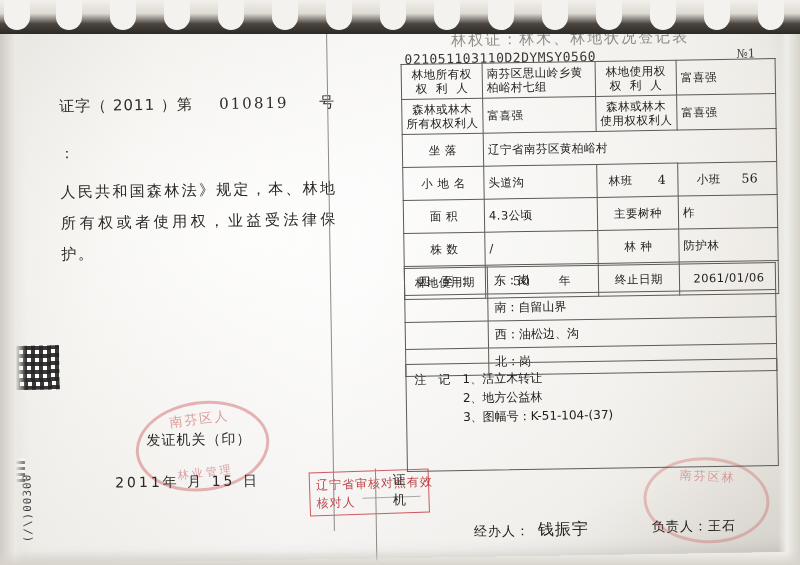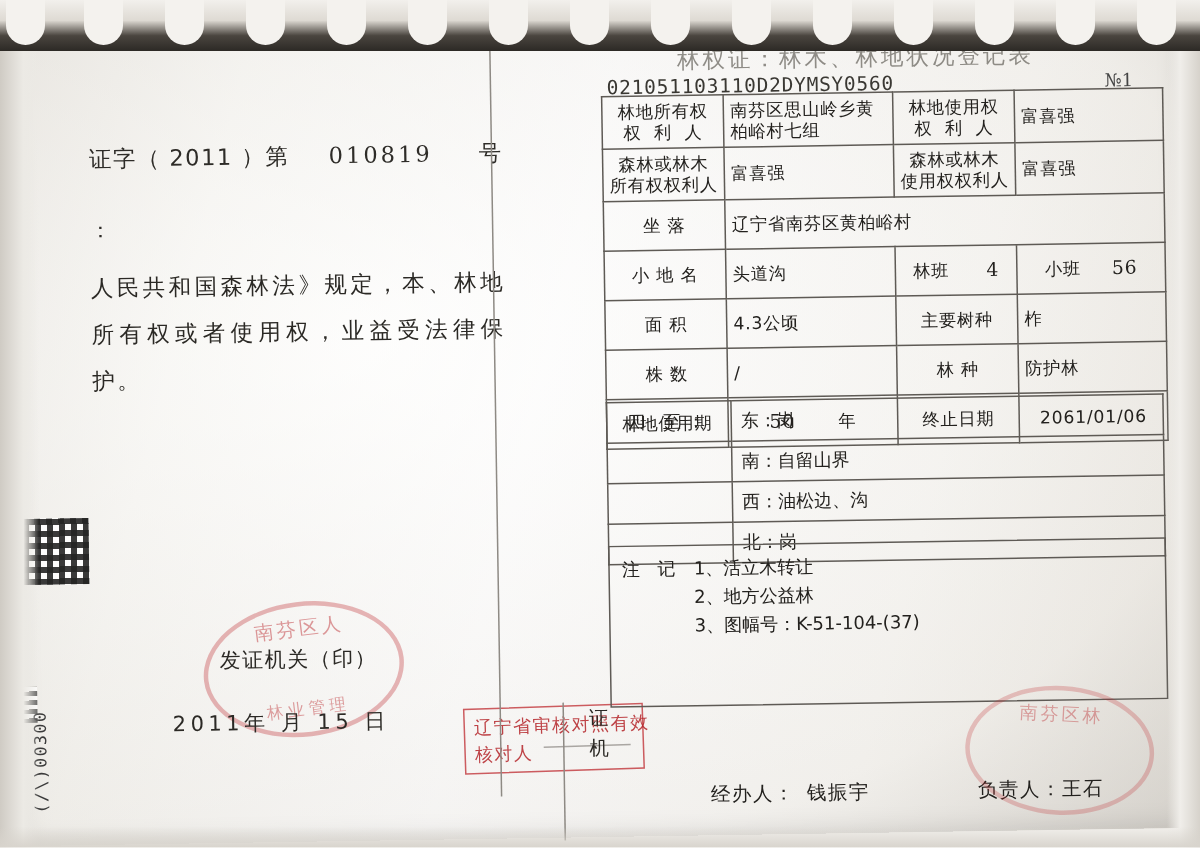--- a/index.html
+++ b/index.html
@@ -201,21 +201,21 @@
     box-sizing:border-box;
     padding:6px 8px;
     font-family:"DejaVu Sans", sans-serif;font-size:12px;color:#23211e;line-height:19px;
   }
   .notes .nlabel{position:absolute;left:8px;top:6px;letter-spacing:4px;}
   .notes ol{margin:0;padding:0;list-style:none;margin-left:48px;}
   .handler{
     position:absolute;left:470px;top:522px;
     font-family:"DejaVu Sans", sans-serif;font-size:13px;color:#23211e;letter-spacing:1px;
   }
-  .handler .hv{font-size:13px;margin-left:8px;}
+  .handler .hv{font-size:16px;margin-left:8px;}
   .checker{
     position:absolute;left:648px;top:522px;
     font-family:"DejaVu Sans", sans-serif;font-size:13px;color:#23211e;letter-spacing:1px;
   }
 
   
   .qr{
     position:absolute;left:14px;top:340px;width:44px;height:44px;
     background:
       repeating-linear-gradient(90deg,#1a1a1a 0 4px,#fff 4px 8px),

